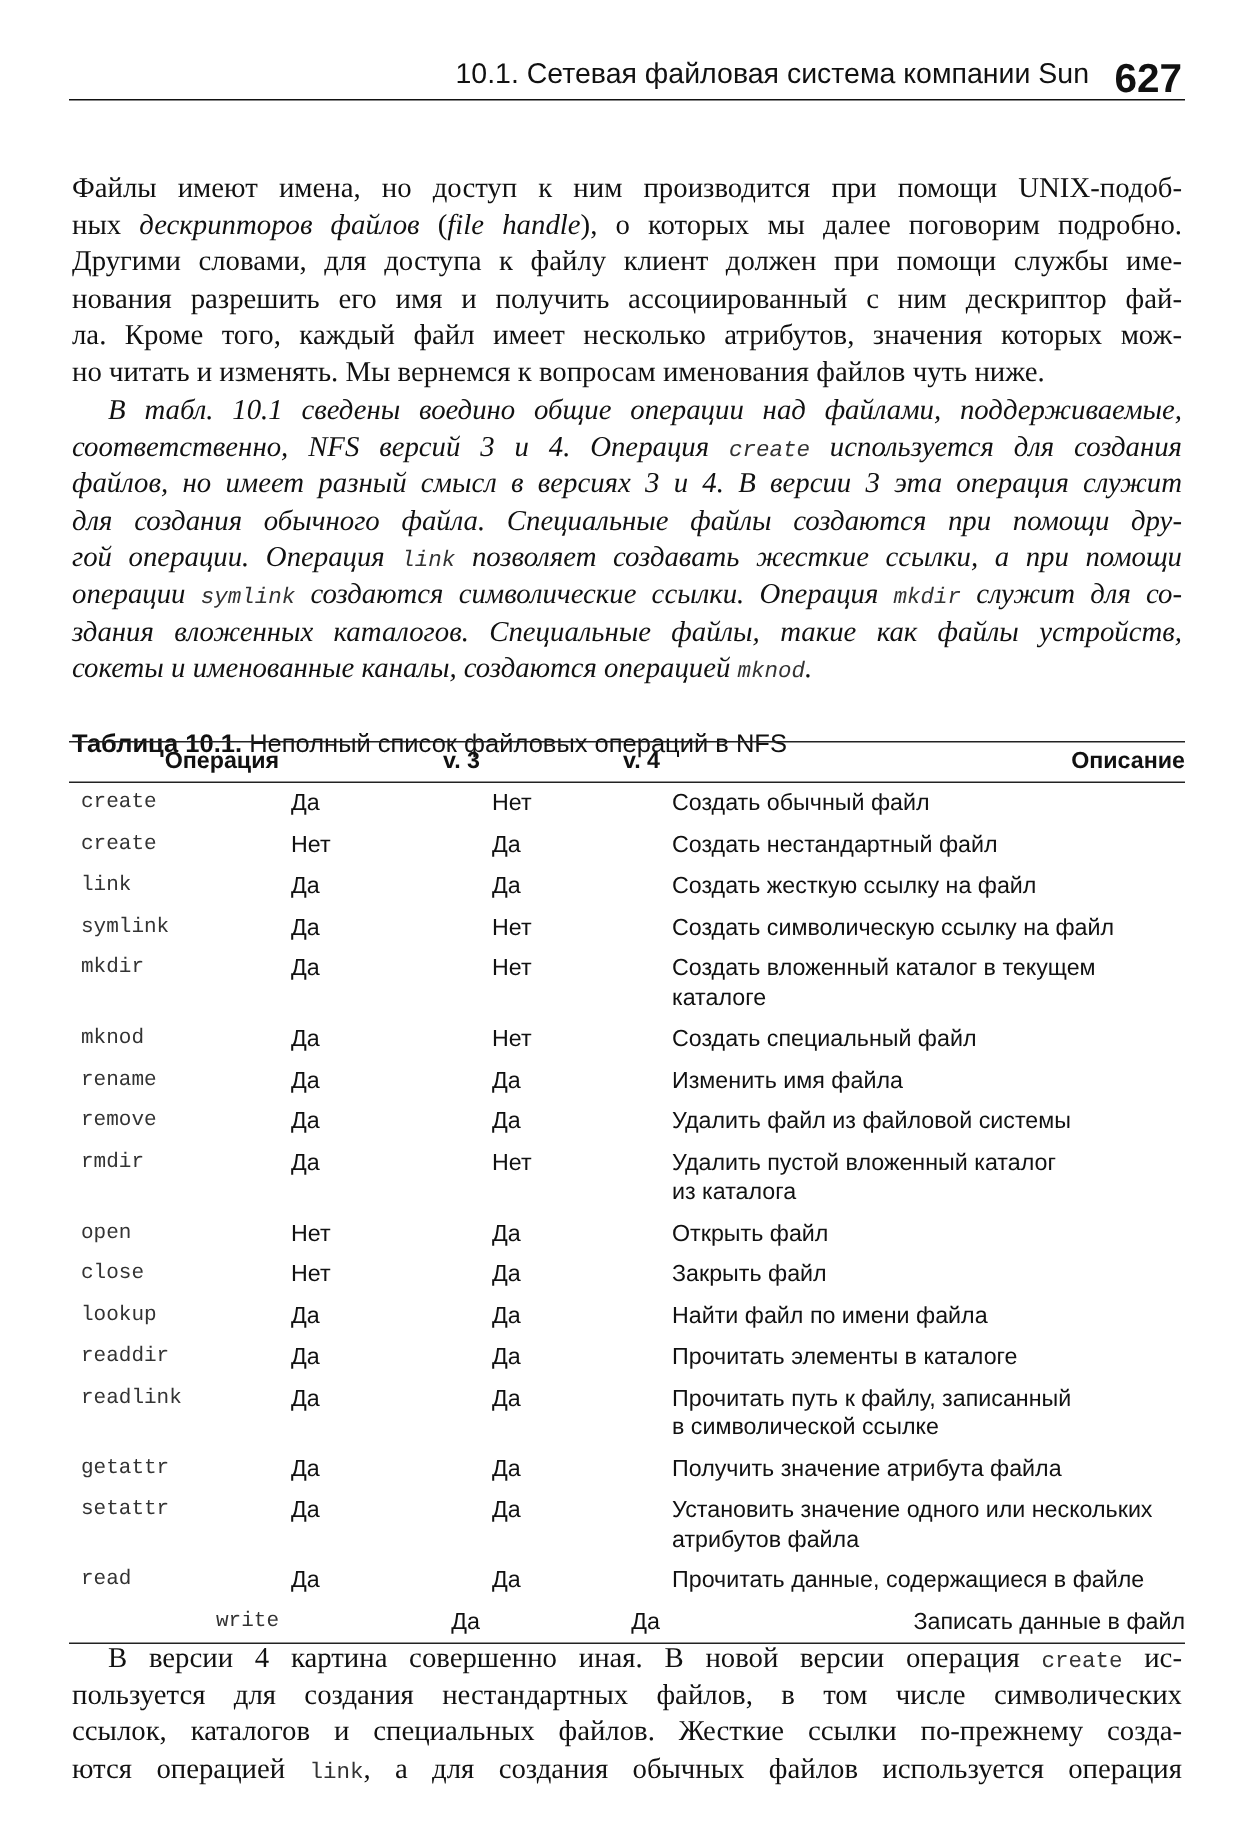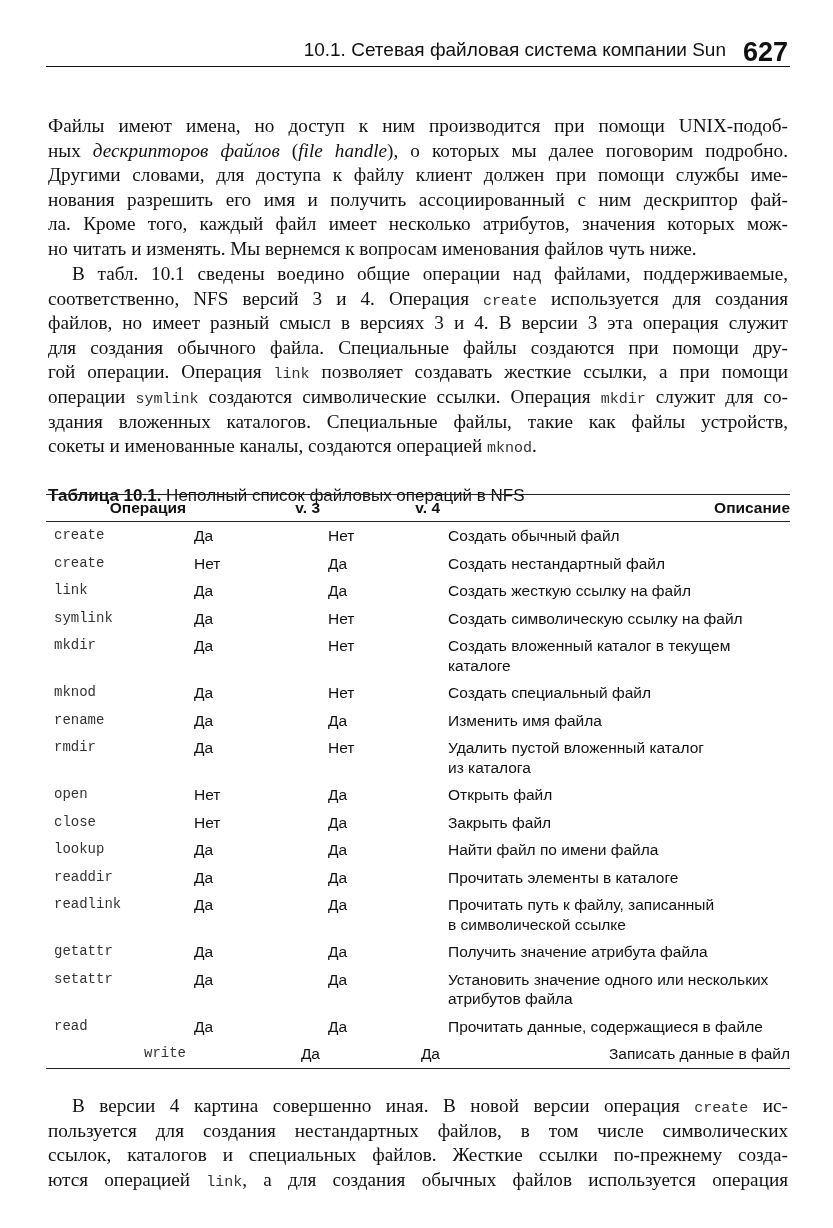--- a/index.html
+++ b/index.html
@@ -23,21 +23,21 @@
       font-family: "Liberation Serif", serif; font-size: 19.2px; line-height: 24.6px;
       text-align: justify; color: #111; margin: 0;
     }
     .body-text .line { display: block; text-align: justify; text-align-last: justify; white-space: nowrap; height: 24.6px; }
     .body-text .line.last { text-align-last: left; }
     .body-text .indent { padding-left: 24px; }
     .mono { font-family: "Liberation Mono", monospace; font-size: 15px; color: #333; }
     .ital { font-style: italic; }
 
     #p1 { top: 114px; }
-    #p2 { top: 262px; }
+    #p2 { top: 262px; font-style: italic; }
     #p3 { top: 1094px; }
 
     .table-caption {
       position: absolute; left: 48px; top: 486px;
       font-family: "Liberation Sans", sans-serif; font-size: 17px; color: #111;
     }
     .table-caption b { font-weight: bold; }
 
     .nfs-table {
       position: absolute; left: 46px; top: 494px; width: 744px;
@@ -131,20 +131,26 @@
           <td>Нет</td>
           <td>Создать специальный файл</td>
         </tr>
       <tr>
           <td class="op">rename</td>
           <td>Да</td>
           <td>Да</td>
           <td>Изменить имя файла</td>
         </tr>
       <tr>
+          <td class="op">remove</td>
+          <td>Да</td>
+          <td>Да</td>
+          <td>Удалить файл из файловой системы</td>
+        </tr>
+      <tr>
           <td class="op">rmdir</td>
           <td>Да</td>
           <td>Нет</td>
           <td><span>Удалить пустой вложенный каталог</span><br><span>из каталога</span></td>
         </tr>
       <tr>
           <td class="op">open</td>
           <td>Нет</td>
           <td>Да</td>
           <td>Открыть файл</td>

